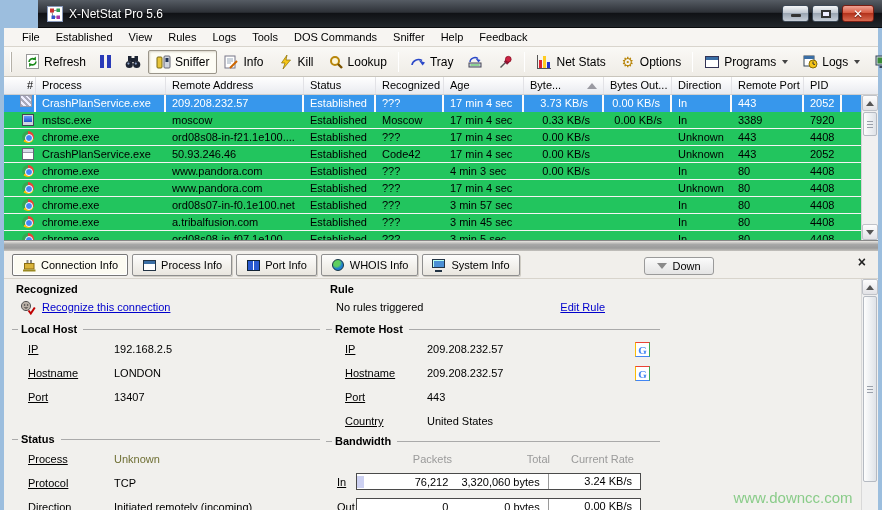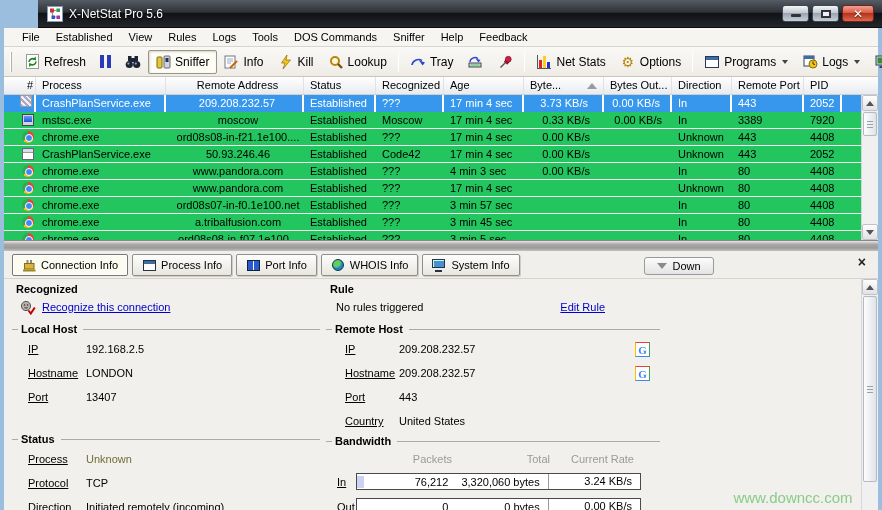--- a/index.html
+++ b/index.html
@@ -54,21 +54,21 @@
   
   .table { position:absolute; left:4px; right:4px; top:77px; height:163px; background:#fff; overflow:hidden; }
   .thead { display:flex; height:18px; background:linear-gradient(#ffffff,#f2f3f6 60%,#e8eaef);
     border-bottom:1px solid #cfcfcf; }
   .th { padding:2px 0 0 6px; border-right:1px solid #e2e2e6; position:relative; overflow:hidden; white-space:nowrap; }
   .sort-up { position:absolute; right:6px; top:6px; width:0; height:0;
     border-left:5px solid transparent; border-right:5px solid transparent; border-bottom:6px solid #9a9aa2; }
   .tbody { position:absolute; top:18px; left:0; right:17px; bottom:0; overflow:hidden; }
   .tr { display:flex; height:17px; align-items:center; border-bottom:1px solid #f4f4f4; background:#22c55e; }
   .td { padding:0 0 0 6px; overflow:hidden; white-space:nowrap; }
-  .c0{width:32px;display:flex;justify-content:flex-end;padding-right:2px;} .c1{width:130px;} .c2{width:138px;text-align:center;} .c3{width:72px;}
+  .c0{width:32px;display:flex;justify-content:flex-end;padding-right:2px;} .c1{width:130px;} .c2{width:138px;} .c3{width:72px;}
   .c4{width:68px;} .c5{width:80px;} .c6{width:80px;text-align:right;padding-right:14px;}
   .c7{width:68px;text-align:right;padding-right:10px;} .c8{width:60px;} .c9{width:72px;} .c10{width:38px;}
   .tr.selected { background:#3797ec; color:#fff; border-bottom:none; }
   .tr.selected .td { border-right:2px solid #fbfbfb; height:17px; line-height:17px; }
   .rowicon { width:12px; height:12px; display:inline-block; flex:0 0 auto; }
   .ri-hatch { background:repeating-linear-gradient(45deg,#aab 0 2px,#eef 2px 4px); border:1px solid #99a; }
   .ri-chrome { border-radius:50%;
     background:conic-gradient(#ea4335 0 30%, #fbbc05 30% 63%, #34a853 63% 100%);
     position:relative; }
   .ri-chrome::after { content:""; position:absolute; left:3px; top:3px; width:6px; height:6px;
@@ -117,21 +117,21 @@
   .ti-pc .base { position:absolute; left:3px; bottom:0; width:7px; height:2px; background:#234; }
 
   
   .panel { position:absolute; left:4px; right:4px; top:279px; bottom:0; background:#f1f0ed; }
   .pcol-l { position:absolute; left:8px; top:0; width:308px; }
   .pcol-r { position:absolute; left:322px; top:0; width:334px; }
   .pheading { font-weight:bold; font-size:11px; padding:4px 0 2px 4px; }
   .gheading { display:flex; align-items:center; font-weight:bold; font-size:11px; margin-top:4px; height:16px; }
   .gheading .dash { width:6px; border-top:1px solid #aaa; margin-right:3px; }
   .gheading .line { flex:1; border-top:1px solid #aaa; margin-left:6px; }
-  .hrow { display:flex; align-items:center; height:24px; padding-left:16px; }
+  .hrow { display:flex; align-items:center; height:24px; padding-left:16px;gap:28px; }
   .hrow .lab { width:58px; text-decoration:underline; }
   .pcol-r .hrow .lab { width:54px; }
   .hrow .val { flex:1; }
   .val.olive { color:#6f6f34; }
   .bluelink { color:#0000cc; text-decoration:underline; }
   .linkrow { display:flex; align-items:center; gap:6px; height:20px; padding-left:8px; }
   .rulerow { display:flex; align-items:center; height:20px; padding-left:10px;gap:9px; }
   .rulerow .spacer { flex:1; }
   .gicon { width:15px; height:15px; background:#fff; text-align:center; line-height:14px;
     font-family:"Liberation Serif","DejaVu Serif",serif; font-weight:bold; font-size:11px; color:#4285f4;

